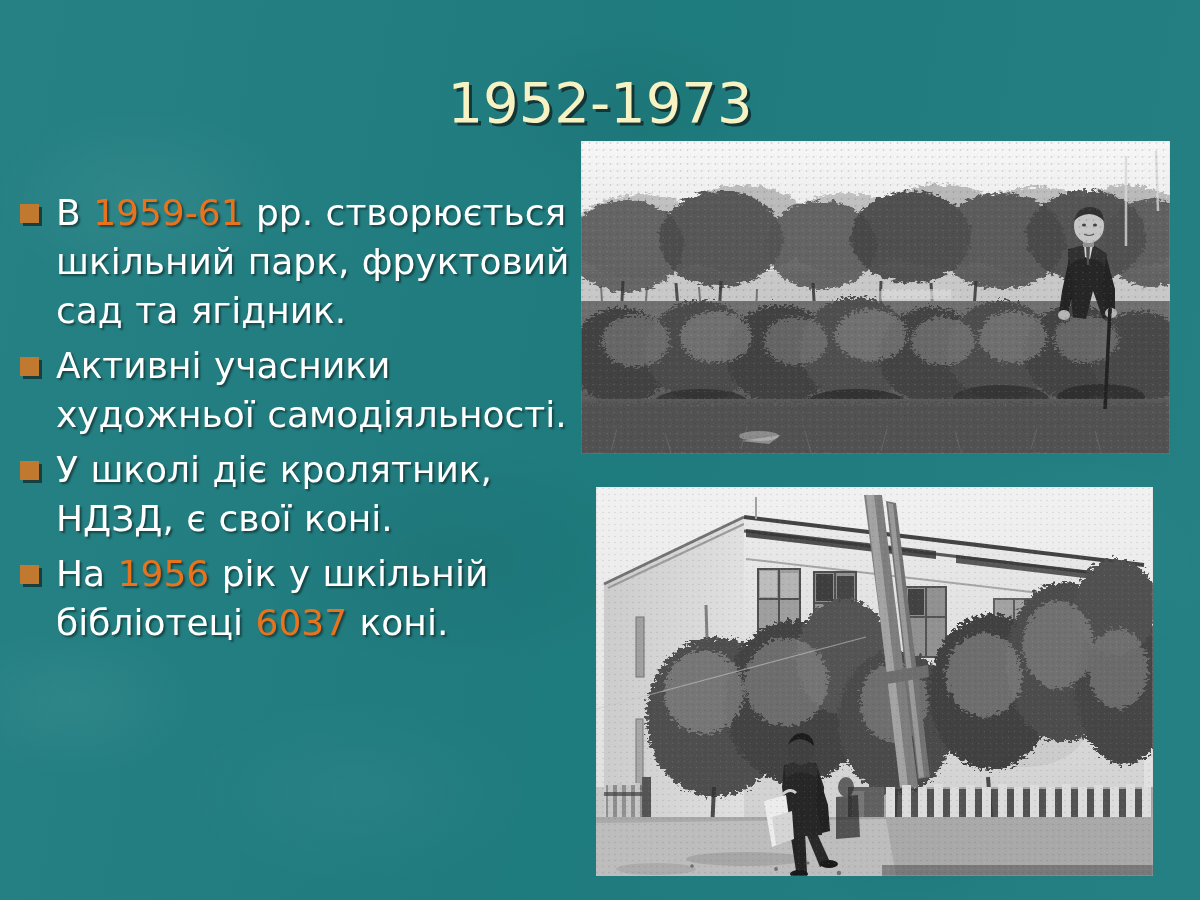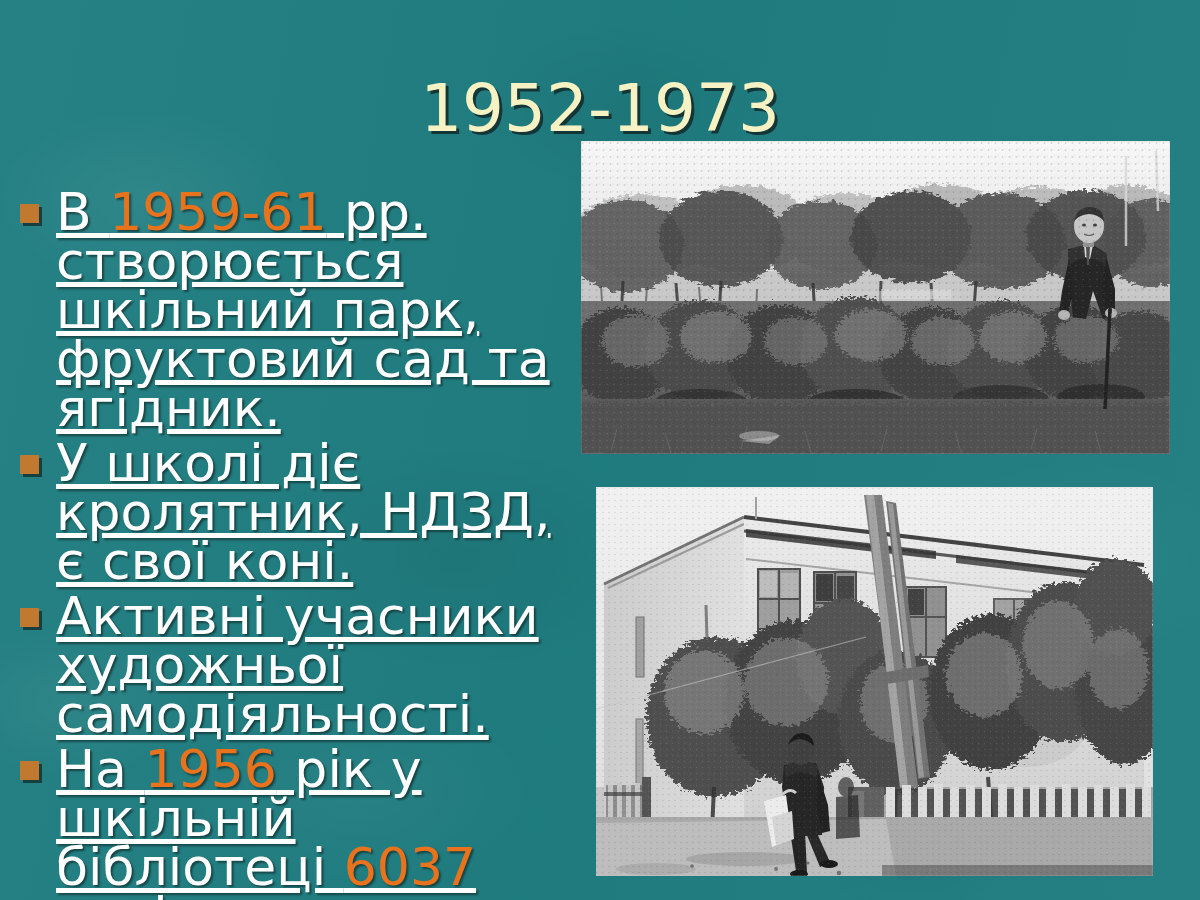--- a/index.html
+++ b/index.html
@@ -37,21 +37,21 @@
     pointer-events: none;
   }
 
   
   #title {
     position: absolute;
     top: 18px;
     left: 0;
     width: 1200px;
     text-align: center;
-    font-size: 66px;
+    font-size: 56px;
     line-height: 94px;
     font-weight: normal;
     letter-spacing: 0px;
     color: #f7f2c4;
     text-shadow: 3px 3px 0px rgba(15,35,35,0.78);
     white-space: nowrap;
   }
 
   
   #bullets {
@@ -68,26 +68,25 @@
   .bullet-marker {
     position: absolute;
     left: 12px;
     top: 16px;
     width: 19px;
     height: 19px;
     background: #c1792f;
     box-shadow: 3px 3px 0 rgba(18,38,38,0.72);
   }
   .bullet-text {
-    font-size: 52px;
+    font-size: 36px;
     line-height: 49px;
     color: #ffffff;
     text-shadow: 2px 2px 2px rgba(15,40,40,0.65);
     word-spacing: 1px;
-    text-decoration: underline;
   }
   .hl {
     color: #e8731c;
   }
 
   
   .photo {
     position: absolute;
     overflow: hidden;
     background: #c9c9c9;
@@ -120,28 +119,28 @@
     <div class="bullet-row">
       <span class="bullet-marker"></span>
       <div class="bullet-text">
         <span>В </span><span class="hl">1959-61</span><span> рр. створюється шкільний парк, фруктовий сад та ягідник.</span>
       </div>
     </div>
 
     <div class="bullet-row">
       <span class="bullet-marker"></span>
       <div class="bullet-text">
-        <span>У школі діє кролятник, НДЗД, є свої коні.</span>
+        <span>Активні учасники художньої самодіяльності.</span>
       </div>
     </div>
 
     <div class="bullet-row">
       <span class="bullet-marker"></span>
       <div class="bullet-text">
-        <span>Активні учасники художньої самодіяльності.</span>
+        <span>У школі діє кролятник, НДЗД, є свої коні.</span>
       </div>
     </div>
 
     <div class="bullet-row">
       <span class="bullet-marker"></span>
       <div class="bullet-text">
         <span>На </span><span class="hl">1956</span><span> рік у шкільній бібліотеці </span><span class="hl">6037</span><span> коні.</span>
       </div>
     </div>
 

